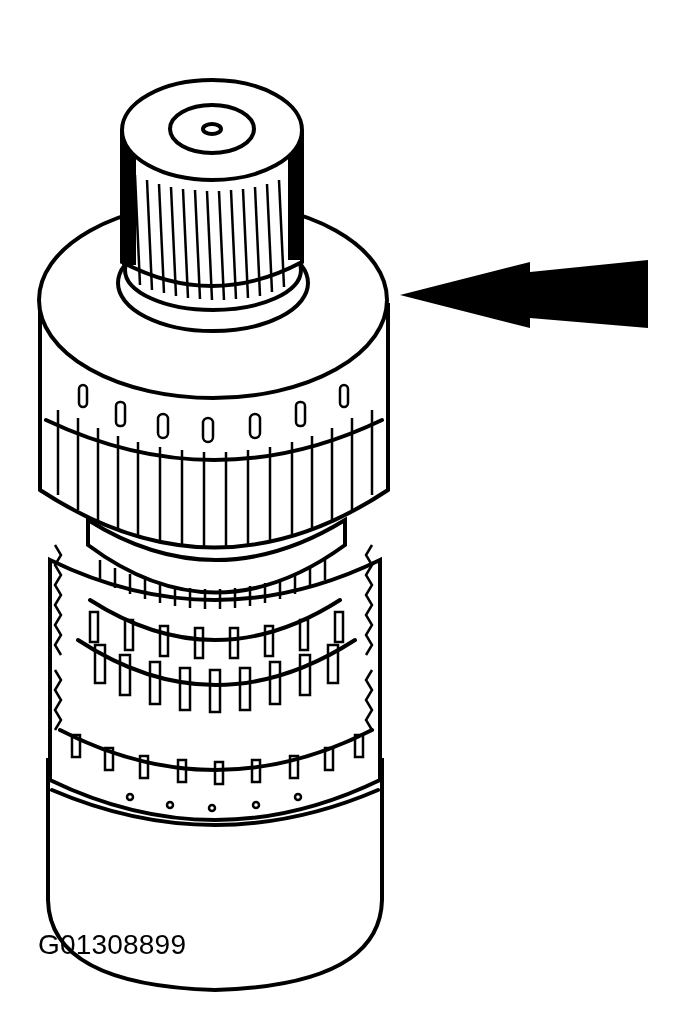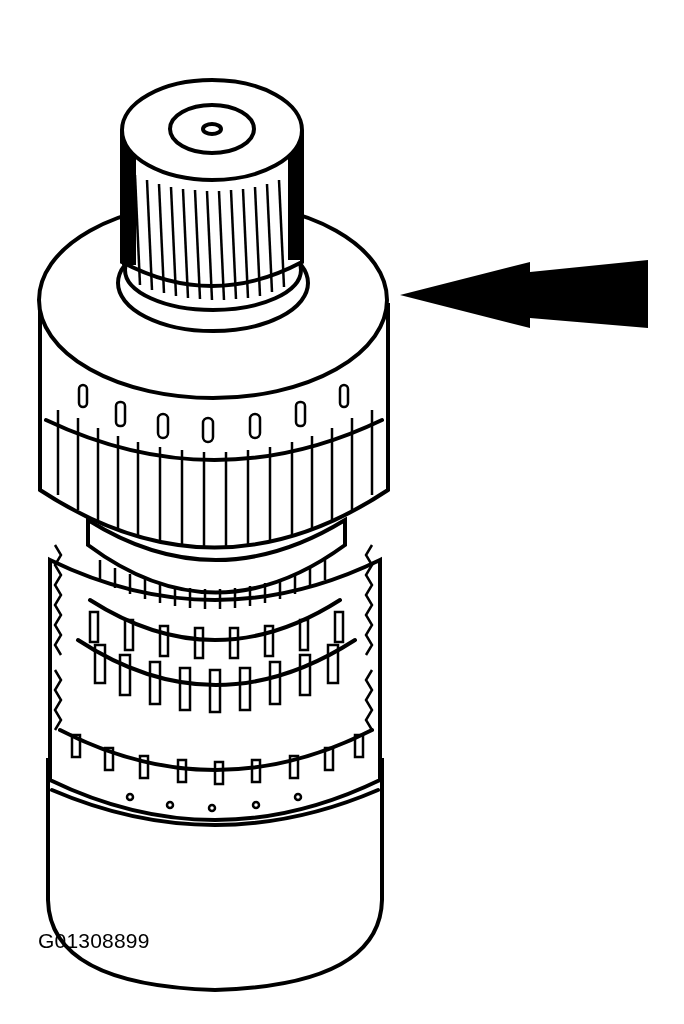--- a/index.html
+++ b/index.html
@@ -1,18 +1,18 @@
 <!DOCTYPE html>
 <html><head>
 <meta charset="utf-8">
 <style>
   html, body { margin:0; padding:0; background:#ffffff; }
   body { width:684px; height:1024px; position:relative; overflow:hidden; font-family:"Liberation Sans", sans-serif; }
   #figure { position:absolute; left:0; top:0; width:684px; height:1024px; }
-  #figure-id { position:absolute; left:38px; top:929px; font-size:21px; color:#000; letter-spacing:0.2px; font-family:"Liberation Sans", sans-serif; }
+  #figure-id { position:absolute; left:38px; top:929px; font-size:28px; color:#000; letter-spacing:0.2px; font-family:"Liberation Sans", sans-serif; }
   .ln { fill:none; stroke:#000; stroke-width:4; stroke-linejoin:round; stroke-linecap:round; }
   .thin { fill:none; stroke:#000; stroke-width:2.5; }
   .wf { fill:#fff; stroke:#000; stroke-width:4; }
   .bk { fill:#000; stroke:none; }
 </style>
 </head>
 <body>
 
 <svg id="figure" viewBox="0 0 684 1024" xmlns="http://www.w3.org/2000/svg">
 

